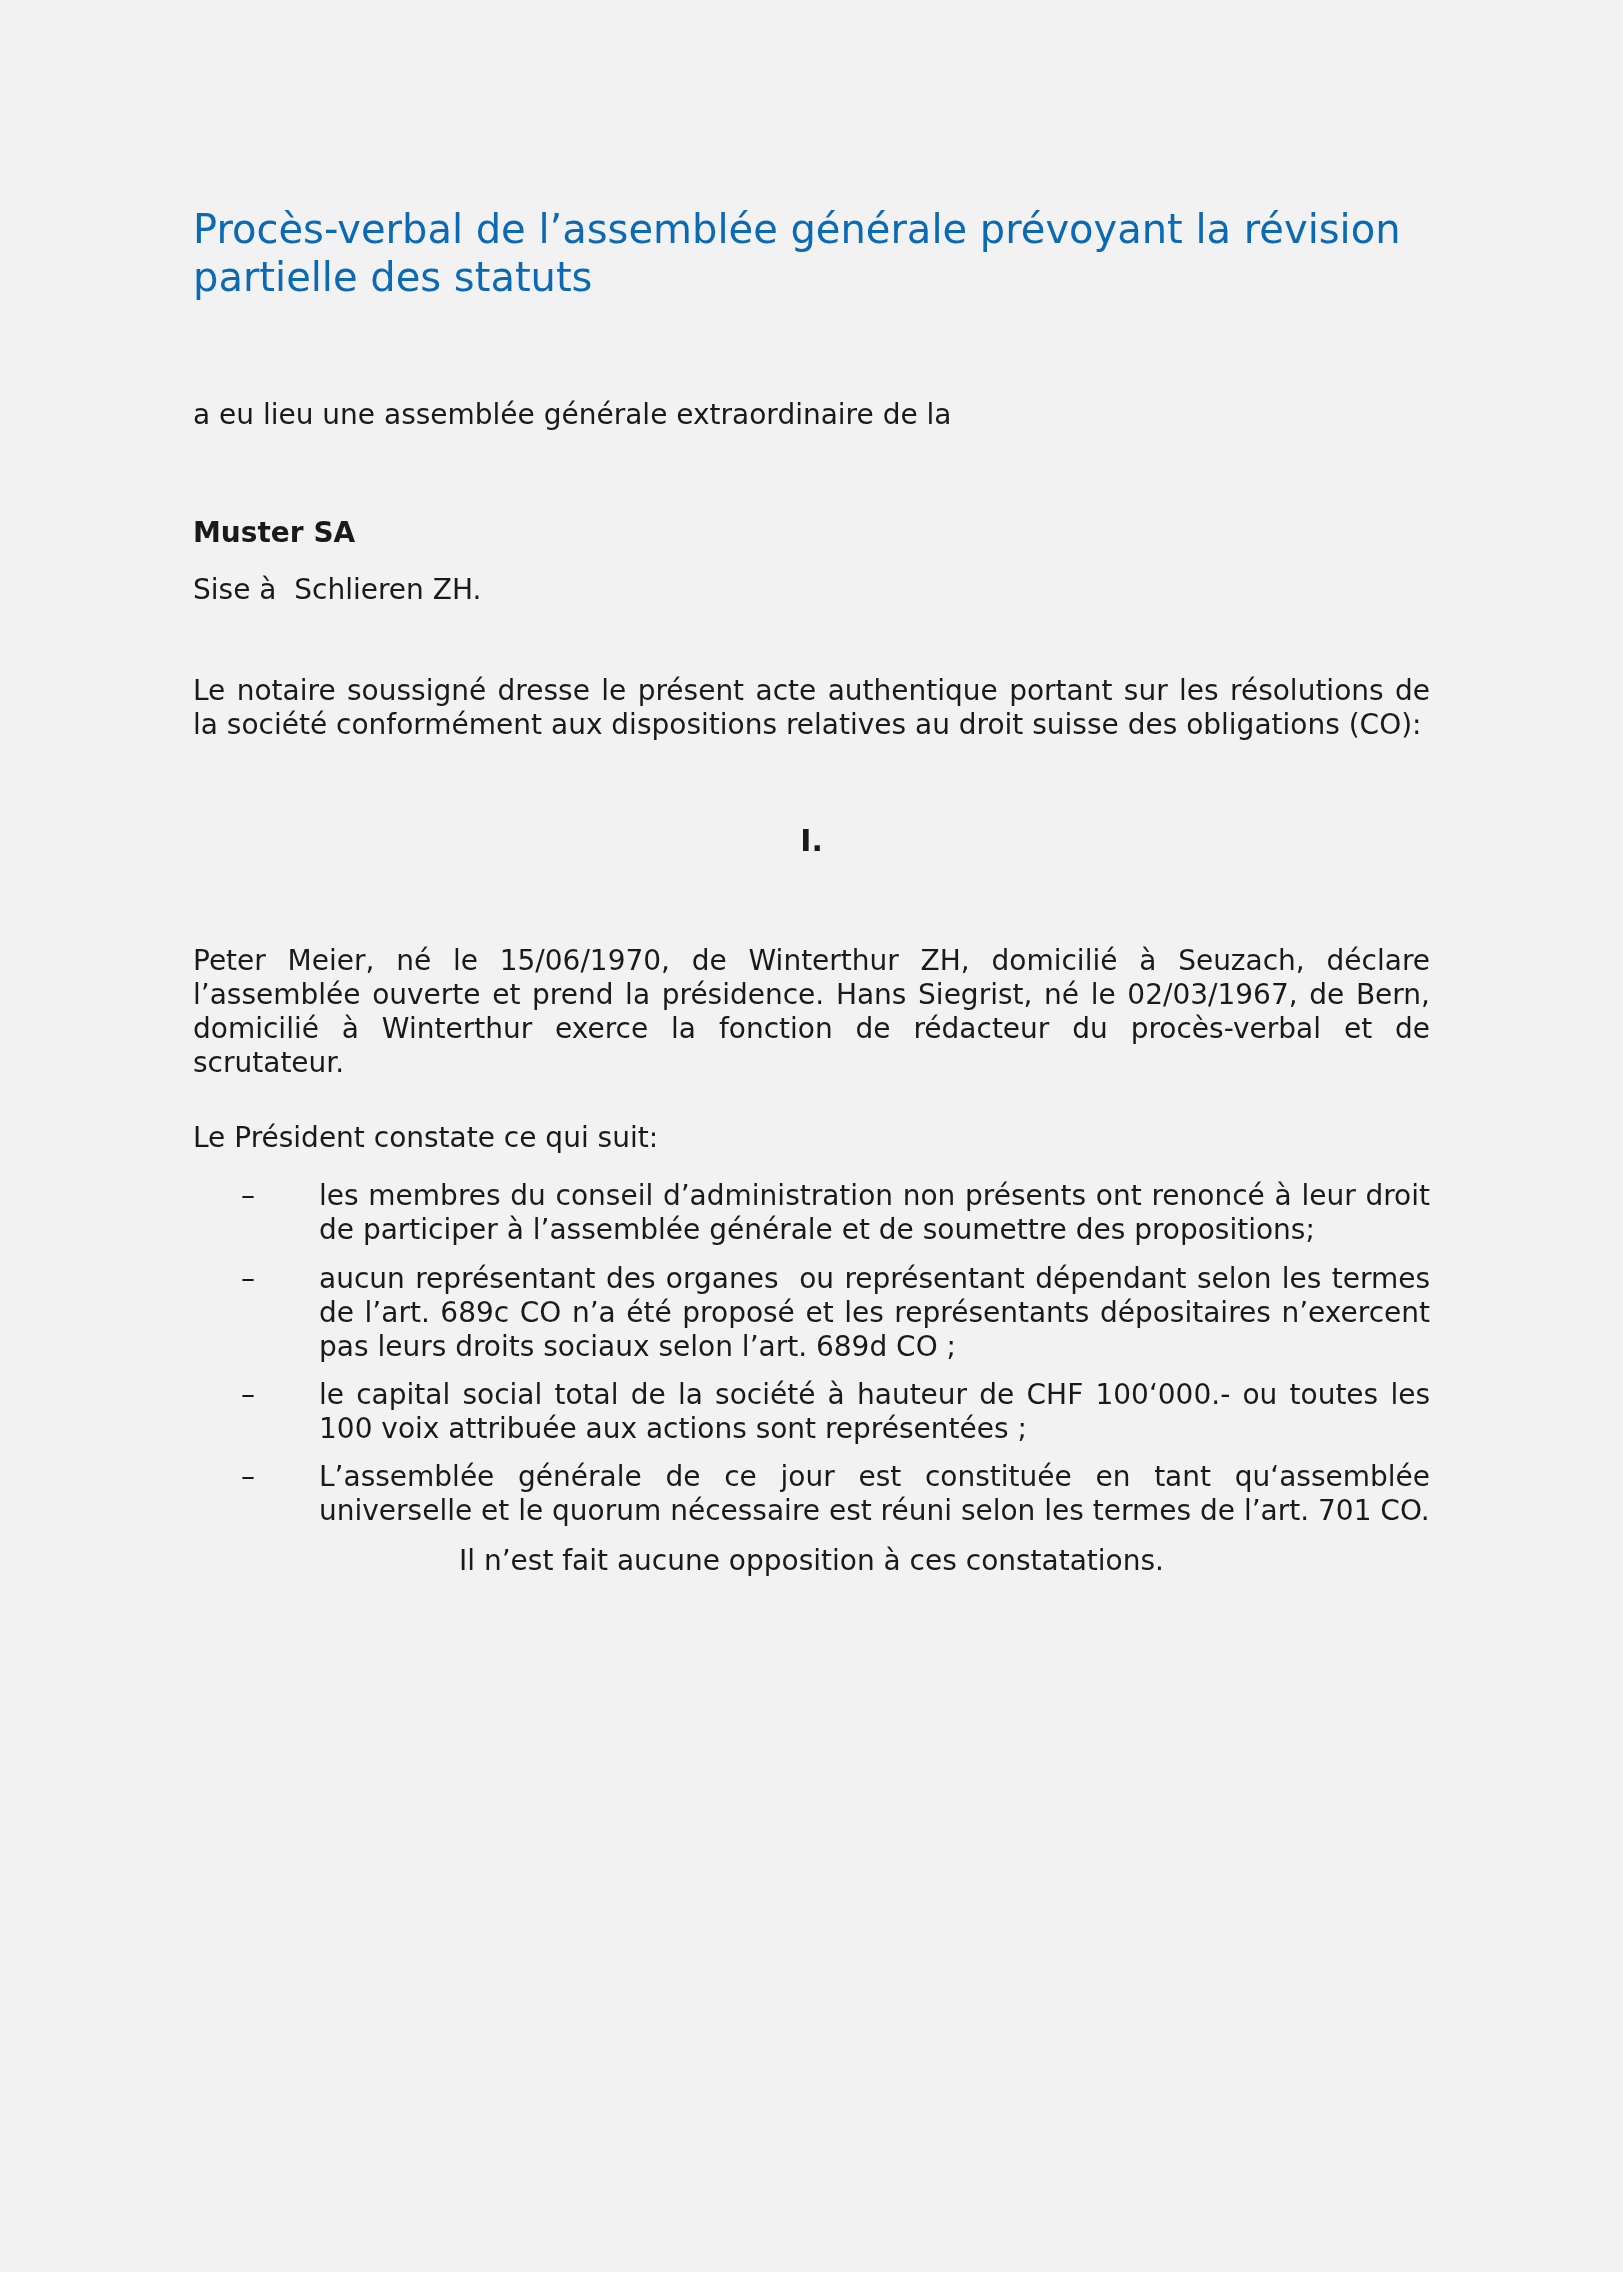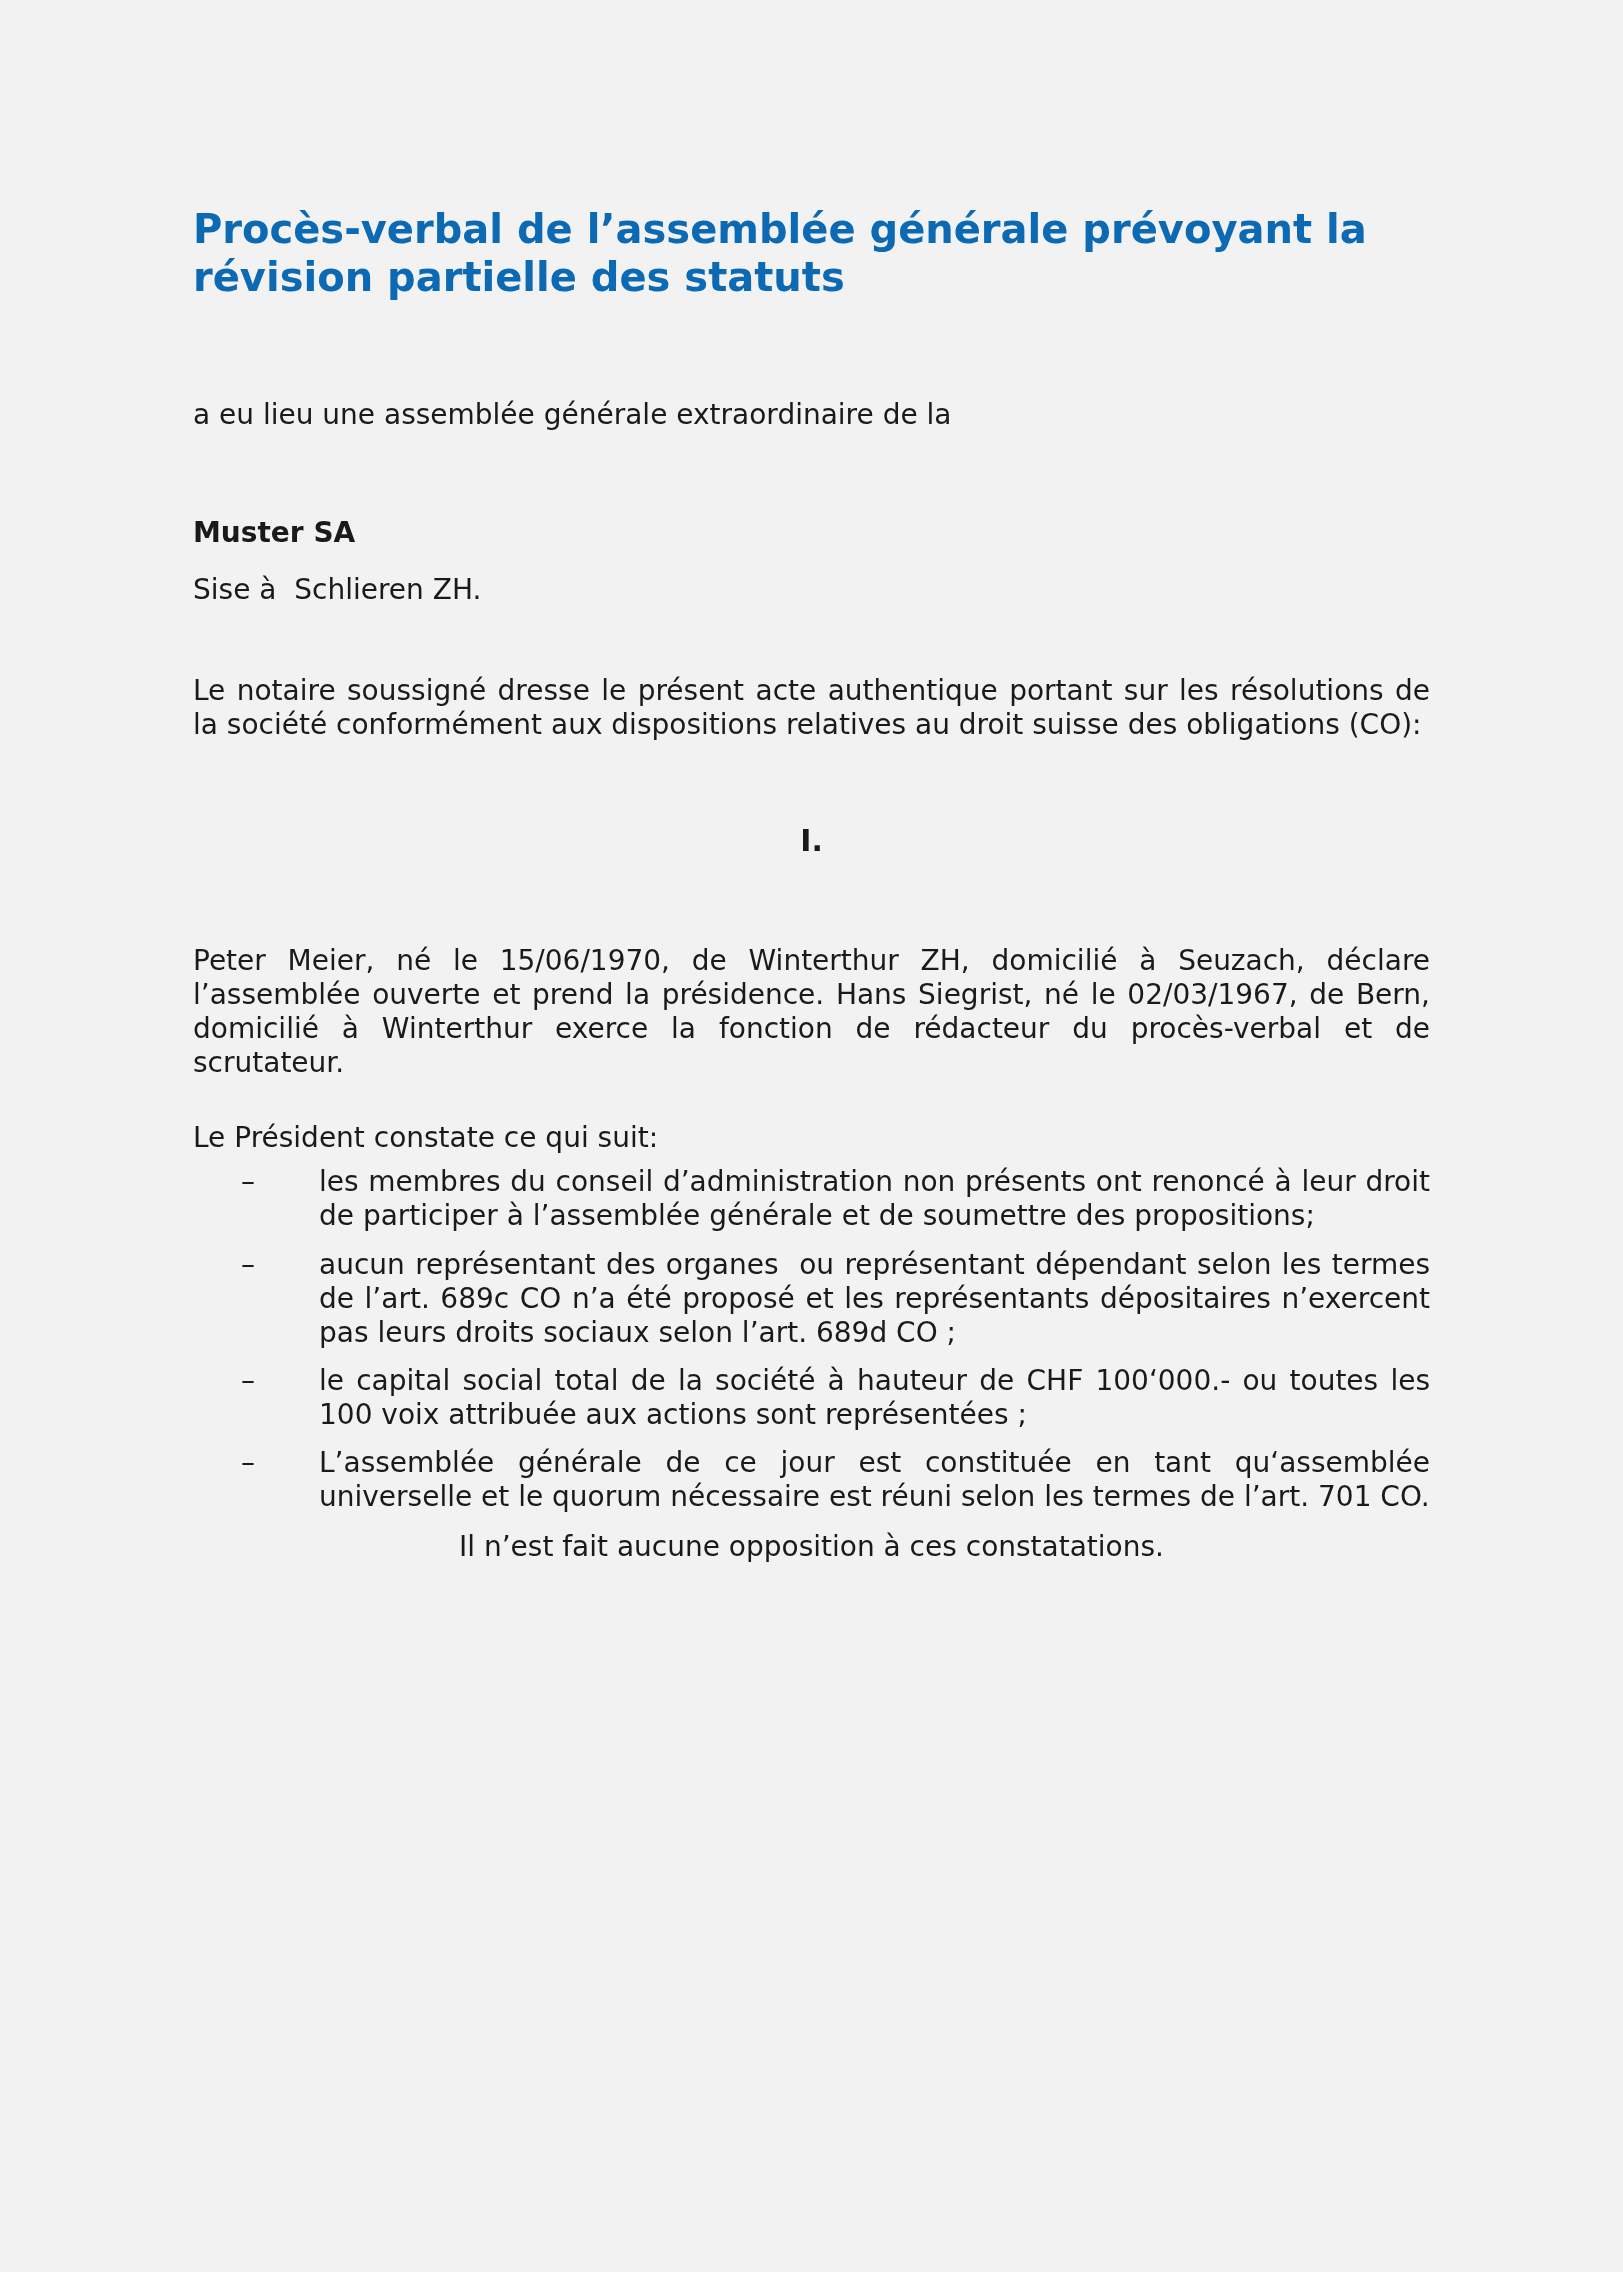--- a/index.html
+++ b/index.html
@@ -16,21 +16,21 @@
     color: #1a1a1a;
     font-family: "DejaVu Sans", "Liberation Sans", sans-serif;
     font-size: 28px;
     line-height: 34px;
     padding: 205px 193px 0 193px;
     overflow: hidden;
   }
   .doc-title {
     font-size: 40px;
     line-height: 48px;
-    font-weight: bold;
+    font-weight: normal;
     color: #0c69b3;
     margin: 0 0 97px 0;
   }
   p {
     margin: 0;
   }
   .justified {
     text-align: justify;
     hyphens: manual;
     -webkit-hyphens: manual;
@@ -42,21 +42,21 @@
   .company-seat   { margin-bottom: 67px; }
   .notary-para    { margin-bottom: 82px; }
   .section-number {
     text-align: center;
     font-weight: bold;
     font-size: 30px;
     line-height: 34px;
     margin-bottom: 86px;
   }
   .chairman-para  { margin-bottom: 41px; }
-  .findings-intro { margin-bottom: 10px; }
+  .findings-intro { margin-bottom: 24px; }
   .findings-list  { margin: 0; }
   .list-item {
     display: flex;
     align-items: flex-start;
     padding-left: 48px;
     margin-bottom: 14.3px;
   }
   .list-marker {
     flex: 0 0 41px;
     width: 41px;

